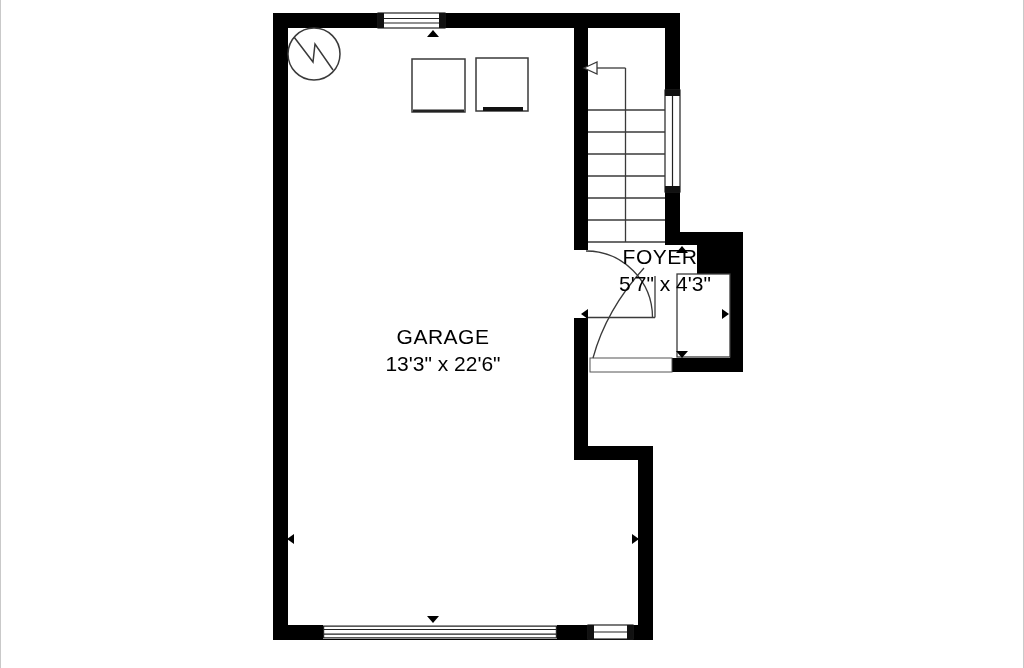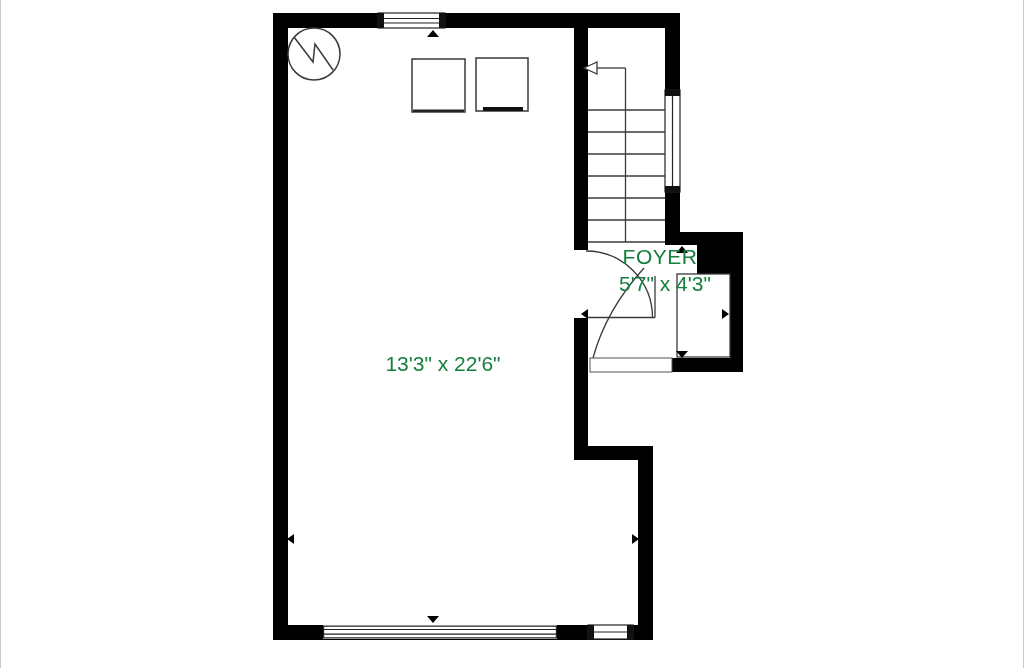--- a/index.html
+++ b/index.html
@@ -9,21 +9,21 @@
     background:#ffffff;
     overflow:hidden;
     font-family:"Liberation Sans", sans-serif;
   }
   .page-edge{position:absolute;top:0;bottom:0;width:1px;background:#c9c9c9;}
   #edge-left{left:0;}
   #edge-right{right:0;}
   svg{position:absolute;left:0;top:0;}
   .room-label{
     position:absolute;
-    color:#15803d;
+    color:#000000;
     text-align:center;
     line-height:1.1;
     pointer-events:none;
     white-space:nowrap;
   }
   .room-name{font-size:21px;letter-spacing:0.5px;}
   .room-dims{font-size:21px;}
   #garage-name{left:343px;top:325px;width:200px;}
   #garage-dims{left:343px;top:352px;width:200px;}
   #foyer-name{left:610px;top:245px;width:100px;}
@@ -135,16 +135,17 @@
       <polygon points="682,246 676,253 688,253"></polygon>
       <polygon points="581,314 588,309 588,319"></polygon>
       <polygon points="287,539 294,534 294,544"></polygon>
       <polygon points="639,539 632,534 632,544"></polygon>
       <polygon points="427,616 439,616 433,623"></polygon>
       <polygon points="729,314 722,309 722,319"></polygon>
       <polygon points="676,351 688,351 682,358"></polygon>
     </g>
   </svg>
 
+  <div id="garage-name" class="room-label room-name">GARAGE</div>
   <div id="garage-dims" class="room-label room-dims">13'3" x 22'6"</div>
   <div id="foyer-name" class="room-label room-name">FOYER</div>
   <div id="foyer-dims" class="room-label room-dims">5'7" x 4'3"</div>
 </div>
 
 </body></html>

